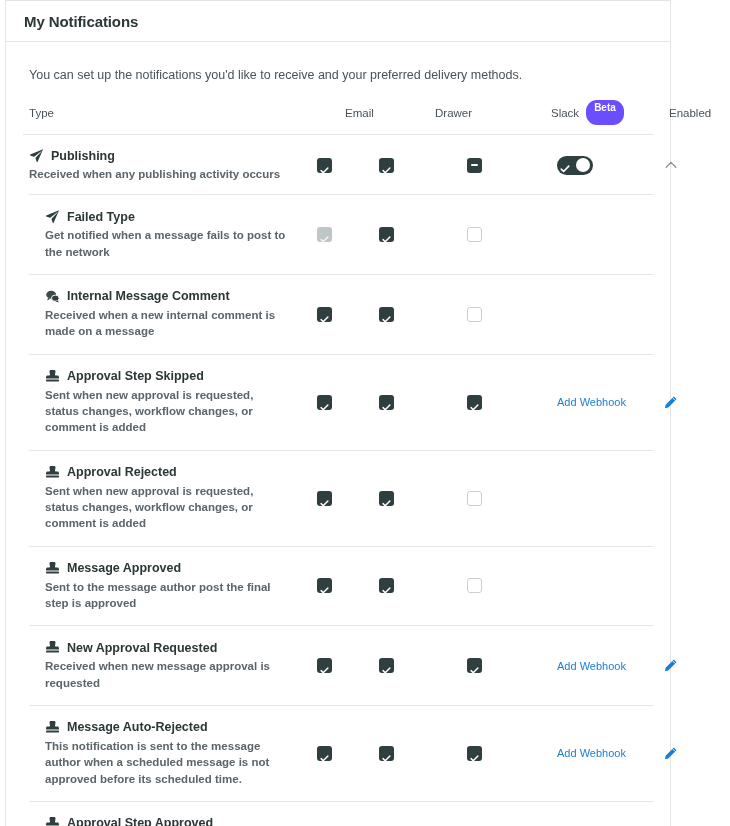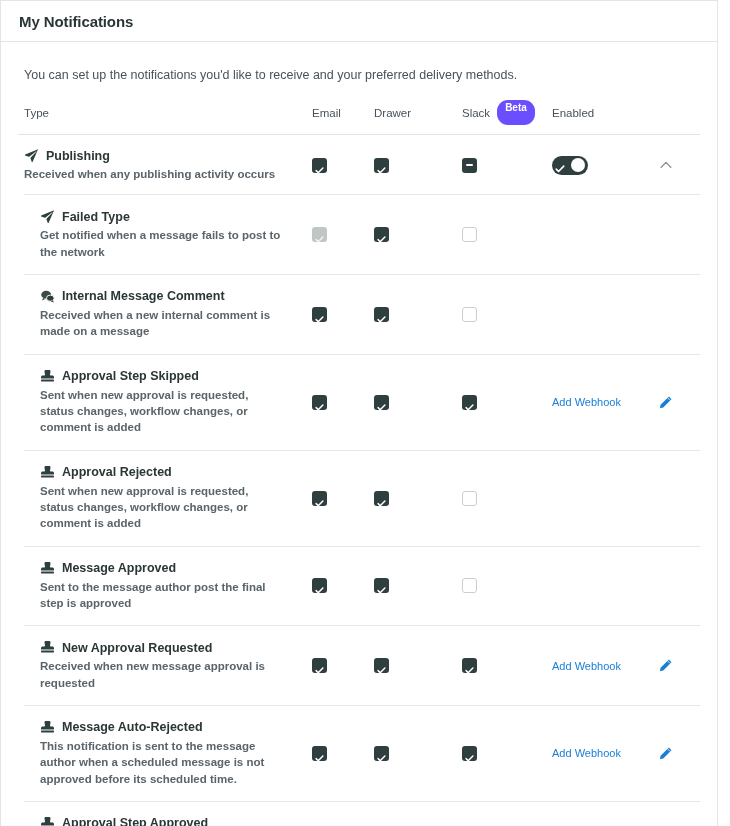--- a/index.html
+++ b/index.html
@@ -5,22 +5,23 @@
   * { box-sizing: border-box; margin: 0; padding: 0; }
   html, body {
     width: 730px;
     height: 826px;
     background: #ffffff;
     font-family: "Liberation Sans", sans-serif;
     overflow: hidden;
   }
   .card {
     position: relative;
-    width: 718px;
+    width: 666px;
     height: 826px;
+    margin-left: 5px;
     background: #ffffff;
     border-left: 1px solid #e3e5e5;
     border-right: 1px solid #e3e5e5;
     border-top: 1px solid #e3e5e5;
   }
   .card-header {
     height: 41px;
     display: flex;
     align-items: center;
     padding-left: 18px;
@@ -45,20 +46,21 @@
     grid-template-columns: 288px 62px 88px 90px 106px 58px;
     align-items: center;
   }
   .head-grid {
     display: grid;
     grid-template-columns: 288px 62px 88px 90px 106px 58px;
     align-items: center;
     padding-left: 6px;
     padding-bottom: 9px;
     border-bottom: 1px solid #e3e5e5;
+    gap: 28px;
   }
   .col-head {
     font-size: 11.5px;
     color: #47525a;
     font-weight: normal;
   }
   .slack-head {
     display: flex;
     align-items: center;
     gap: 7px;

